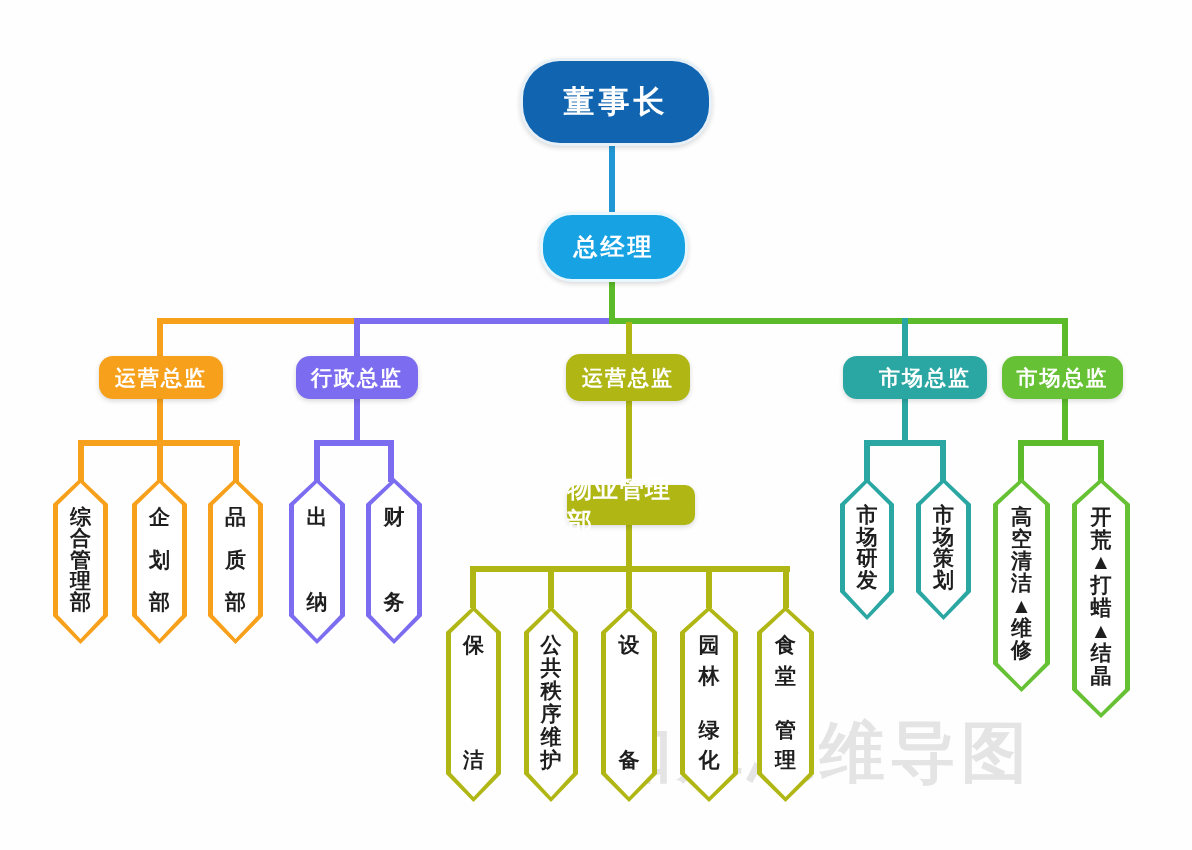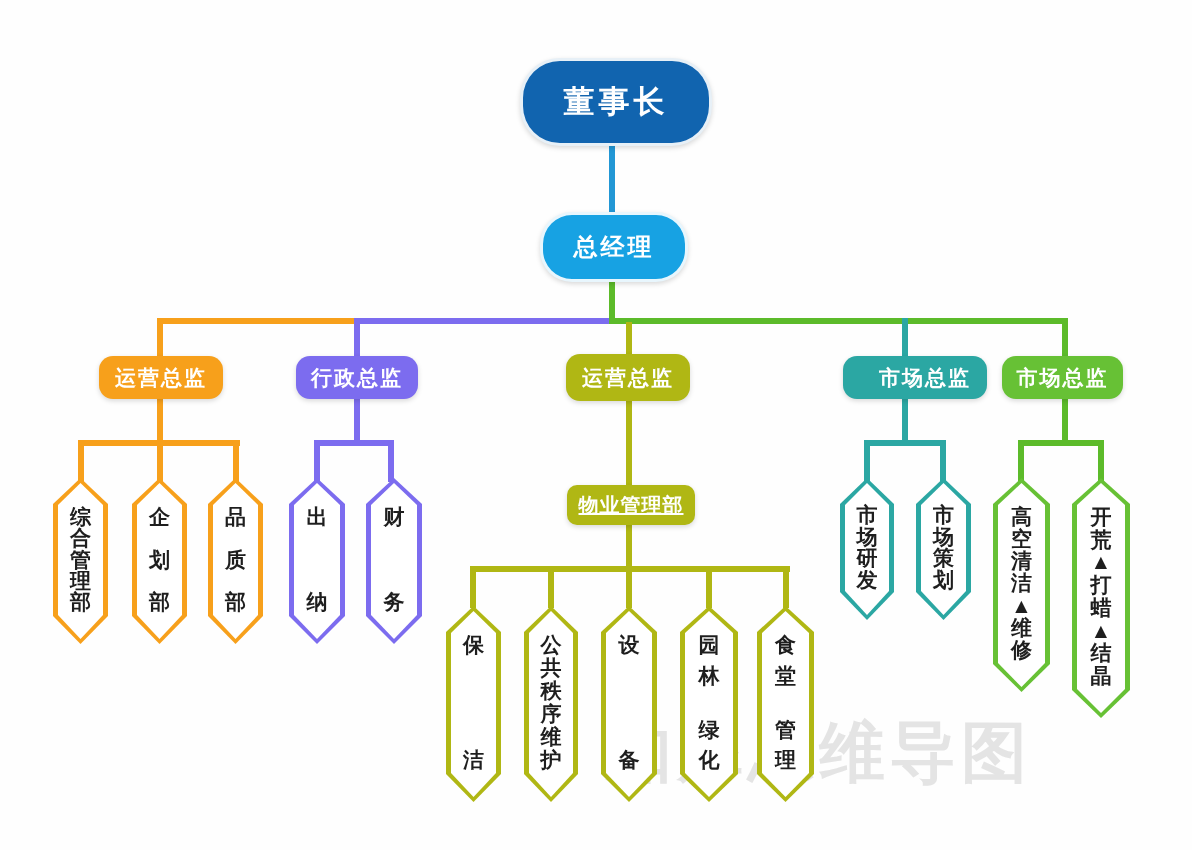--- a/index.html
+++ b/index.html
@@ -24,21 +24,21 @@
 
   .node{
     position:absolute;z-index:4;background:var(--c);
     display:flex;align-items:center;justify-content:center;
     color:#fff;font-weight:bold;letter-spacing:2px;
     box-shadow:0 2px 5px rgba(0,0,0,.15);
   }
   .node-chairman{border-radius:40px;font-size:31px;letter-spacing:4px;border:3px solid rgba(255,255,255,.9);font-family:Liberation Serif, serif;}
   .node-gm{border-radius:32px;font-size:24px;letter-spacing:3px;border:3px solid rgba(255,255,255,.9);}
   .node-director{border-radius:14px;font-size:21px;}
-  .node-sub{border-radius:10px;font-size:20px;letter-spacing:1px;text-decoration:underline;}
+  .node-sub{border-radius:10px;font-size:25px;letter-spacing:1px;}
 
   .hex{position:absolute;z-index:3;}
   .hex-border{
     position:absolute;inset:0;background:var(--c);
     clip-path:polygon(50% 0,100% 26px,100% calc(100% - 28px),50% 100%,0 calc(100% - 28px),0 26px);
   }
   .hex-fill{
     position:absolute;inset:5px;background:#ffffff;
     clip-path:polygon(50% 0,100% 22px,100% calc(100% - 24px),50% 100%,0 calc(100% - 24px),0 22px);
   }

